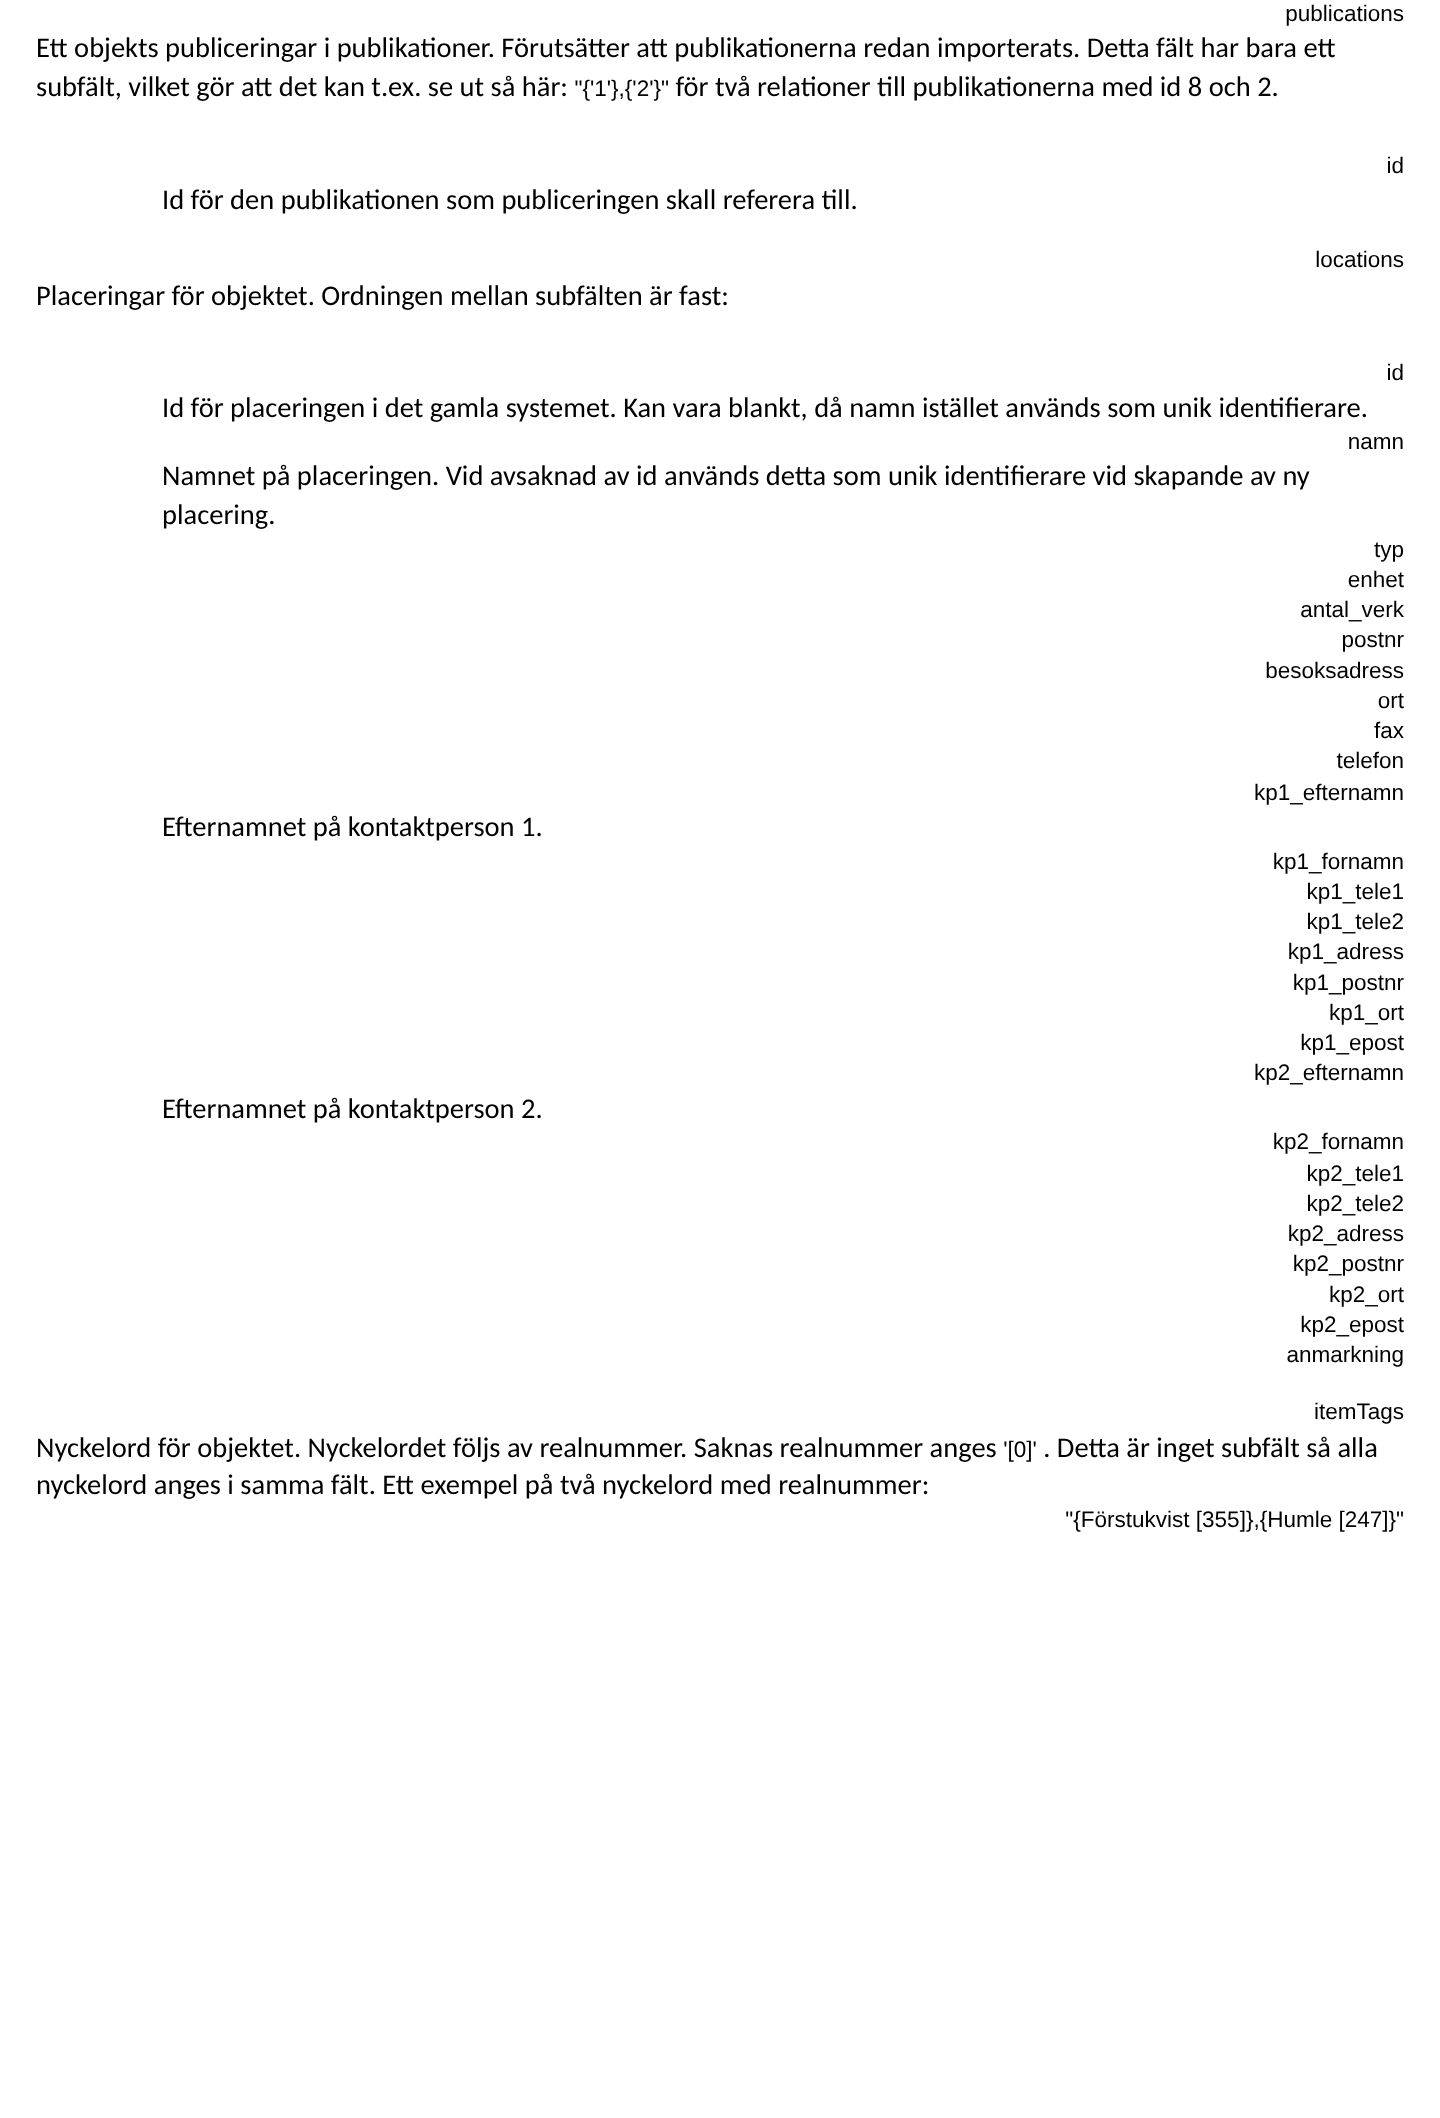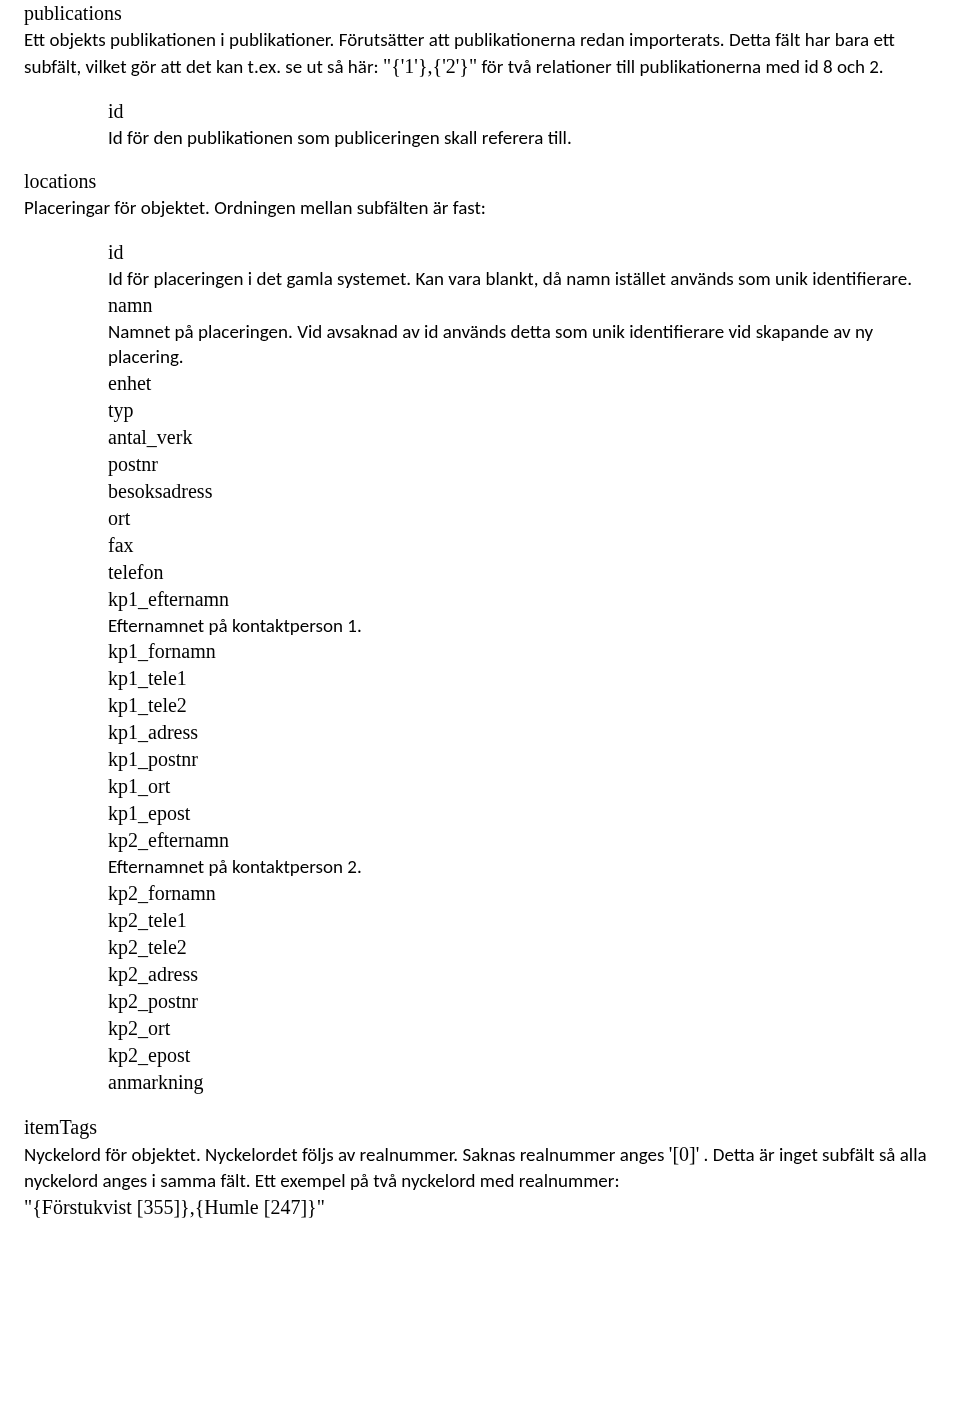--- a/index.html
+++ b/index.html
@@ -7,39 +7,41 @@
     background: #ffffff;
     color: #000000;
     margin: 0;
     padding: 0 24px 24px 24px;
     width: 960px;
     box-sizing: border-box;
     line-height: 1.35;
     font-size: 18px;
   }
   .mono {
-    font-family: Liberation Serif, serif;
-    font-size: 20px;
+    font-family: Liberation Sans, sans-serif;
+    font-size: 15px;
+    text-align: right;
   }
   .sans {
     font-family: Calibri, "Segoe UI", Arial, sans-serif;
     font-size: 19px;
   }
   .indent1 {
     margin-left: 84px;
+    margin-top: 11px;
   }
   p { margin: 0; }
   .biggap { height: 18px; }
 </style>
 </head>
 <body>
 
 <p class="mono">publications</p>
 <p class="sans">
-  <span>Ett objekts publikationen i publikationer. Förutsätter att publikationerna redan importerats. Detta fält har bara ett subfält, vilket gör att det kan t.ex. se ut så här: </span>
+  <span>Ett objekts publiceringar i publikationer. Förutsätter att publikationerna redan importerats. Detta fält har bara ett subfält, vilket gör att det kan t.ex. se ut så här: </span>
   <span class="mono">"{'1'},{'2'}"</span>
   <span>  för två relationer till publikationerna med id 8 och 2.</span>
 </p>
 
 <div class="biggap"></div>
 
 <div class="indent1">
   <p class="mono">id</p>
   <p class="sans">Id för den publikationen som publiceringen skall referera till.</p>
 </div>
@@ -51,22 +53,22 @@
 
 <div class="biggap"></div>
 
 <div class="indent1">
   <p class="mono">id</p>
   <p class="sans">Id för placeringen i det gamla systemet. Kan vara blankt, då namn istället används som unik identifierare.</p>
 
   <p class="mono">namn</p>
   <p class="sans">Namnet på placeringen. Vid avsaknad av id används detta som unik identifierare vid skapande av ny placering.</p>
 
+  <p class="mono">typ</p>
   <p class="mono">enhet</p>
-  <p class="mono">typ</p>
   <p class="mono">antal_verk</p>
   <p class="mono">postnr</p>
   <p class="mono">besoksadress</p>
   <p class="mono">ort</p>
   <p class="mono">fax</p>
   <p class="mono">telefon</p>
   <p class="mono">kp1_efternamn</p>
   <p class="sans">Efternamnet på kontaktperson 1.</p>
   <p class="mono">kp1_fornamn</p>
   <p class="mono">kp1_tele1</p>

